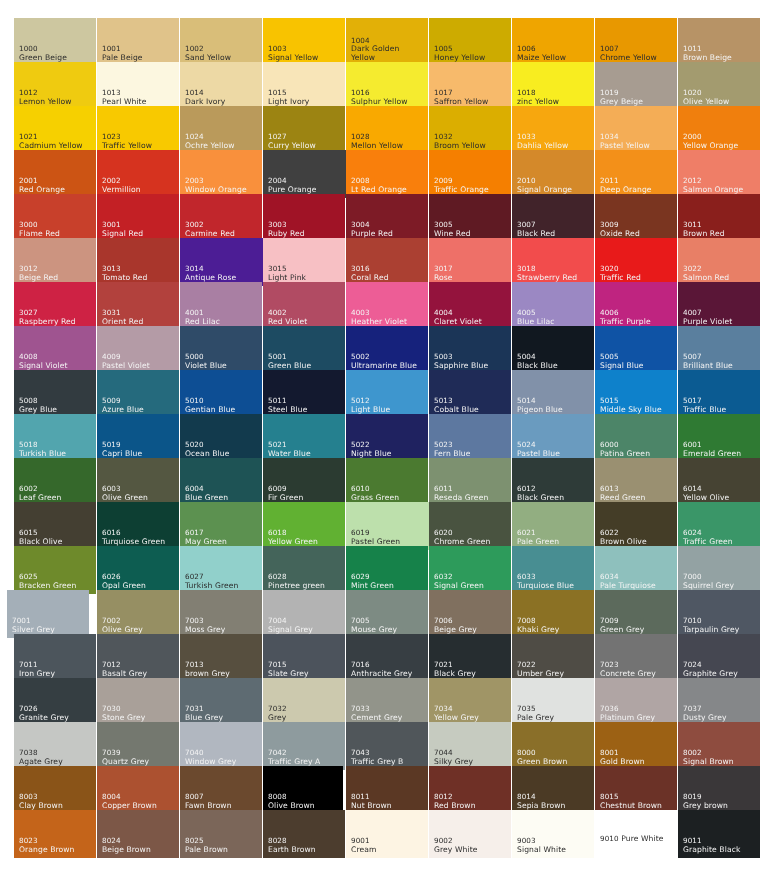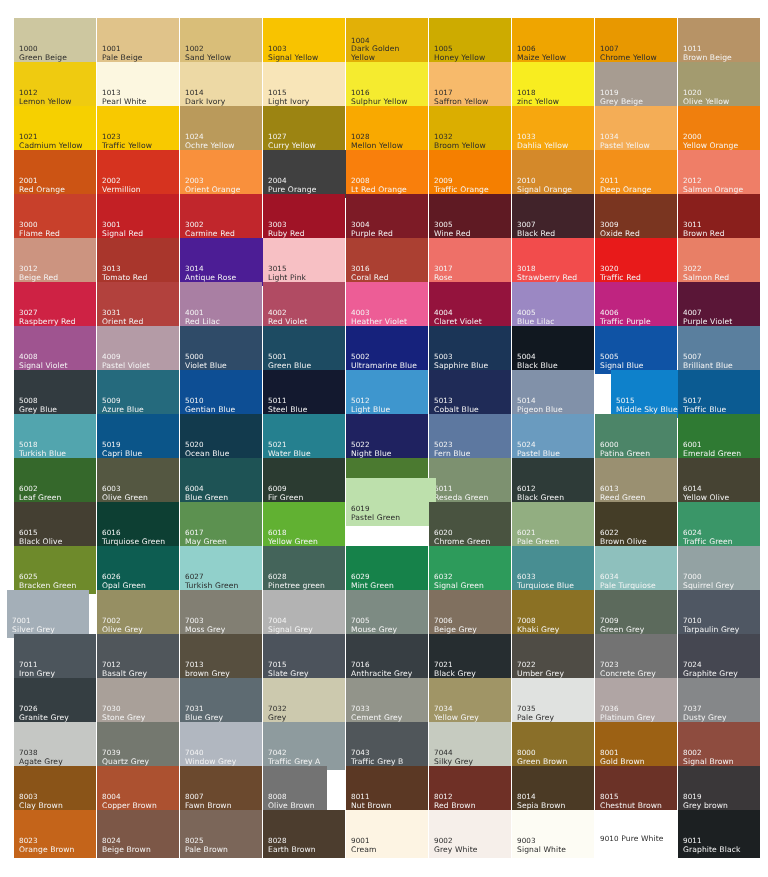--- a/index.html
+++ b/index.html
@@ -220,21 +220,21 @@
     </div>
     <div class="swatch t-light" style="left: 97px; top: 150px; width: 82px; height: 48px; background: rgb(214, 51, 31);">
       <div class="labelwrap">
         <span class="code">2002</span>
         <span class="nm">Vermillion</span>
       </div>
     </div>
     <div class="swatch t-light" style="left: 180px; top: 150px; width: 82px; height: 48px; background: rgb(249, 144, 60); padding-left: 28px;">
       <div class="labelwrap">
         <span class="code">2003</span>
-        <span class="nm">Orient Orange</span>
+        <span class="nm">Window Orange</span>
       </div>
     </div>
     <div class="swatch t-light" style="left: 263px; top: 150px; width: 86px; height: 48px; background: #404040;">
       <div class="labelwrap">
         <span class="code">2004</span>
         <span class="nm">Pure Orange</span>
       </div>
     </div>
     <div class="swatch t-light" style="left: 346px; top: 150px; width: 82px; height: 48px; background: rgb(249, 127, 12);">
       <div class="labelwrap">
@@ -517,21 +517,21 @@
         <span class="code">5013</span>
         <span class="nm">Cobalt Blue</span>
       </div>
     </div>
     <div class="swatch t-light" style="left: 512px; top: 370px; width: 82px; height: 48px; background: rgb(129, 145, 169);">
       <div class="labelwrap">
         <span class="code">5014</span>
         <span class="nm">Pigeon Blue</span>
       </div>
     </div>
-    <div class="swatch t-light" style="left: 595px; top: 370px; width: 82px; height: 48px; background: rgb(14, 129, 203); margin-left: 16px;">
+    <div class="swatch t-light" style="left: 595px; top: 370px; width: 82px; height: 48px; background: rgb(14, 129, 203);">
       <div class="labelwrap">
         <span class="code">5015</span>
         <span class="nm">Middle Sky Blue</span>
       </div>
     </div>
     <div class="swatch t-light" style="left: 678px; top: 370px; width: 82px; height: 48px; background: rgb(11, 91, 146);">
       <div class="labelwrap">
         <span class="code">5017</span>
         <span class="nm">Traffic Blue</span>
       </div>
@@ -661,21 +661,21 @@
         <span class="code">6017</span>
         <span class="nm">May Green</span>
       </div>
     </div>
     <div class="swatch t-light" style="left: 263px; top: 502px; width: 82px; height: 48px; background: rgb(97, 177, 50);">
       <div class="labelwrap">
         <span class="code">6018</span>
         <span class="nm">Yellow Green</span>
       </div>
     </div>
-    <div class="swatch t-dark" style="left: 346px; top: 478px; width: 90px; height: 48px; background: rgb(189, 224, 172);">
+    <div class="swatch t-dark" style="left: 346px; top: 502px; width: 90px; height: 48px; background: rgb(189, 224, 172);">
       <div class="labelwrap">
         <span class="code">6019</span>
         <span class="nm">Pastel Green</span>
       </div>
     </div>
     <div class="swatch t-light" style="left: 429px; top: 502px; width: 82px; height: 48px; background: rgb(73, 83, 64);">
       <div class="labelwrap">
         <span class="code">6020</span>
         <span class="nm">Chrome Green</span>
       </div>
@@ -979,21 +979,21 @@
         <span class="code">8004</span>
         <span class="nm">Copper Brown</span>
       </div>
     </div>
     <div class="swatch t-light" style="left: 180px; top: 766px; width: 82px; height: 48px; background: rgb(107, 73, 46);">
       <div class="labelwrap">
         <span class="code">8007</span>
         <span class="nm">Fawn Brown</span>
       </div>
     </div>
-    <div class="swatch t-light" style="left: 263px; top: 766px; width: 64px; height: 48px; background: #737373;">
+    <div class="swatch t-light" style="left: 263px; top: 766px; width: 80px; height: 48px; background: #000000;">
       <div class="labelwrap">
         <span class="code">8008</span>
         <span class="nm">Olive Brown</span>
       </div>
     </div>
     <div class="swatch t-light" style="left: 346px; top: 766px; width: 82px; height: 48px; background: rgb(91, 56, 36);">
       <div class="labelwrap">
         <span class="code">8011</span>
         <span class="nm">Nut Brown</span>
       </div>

